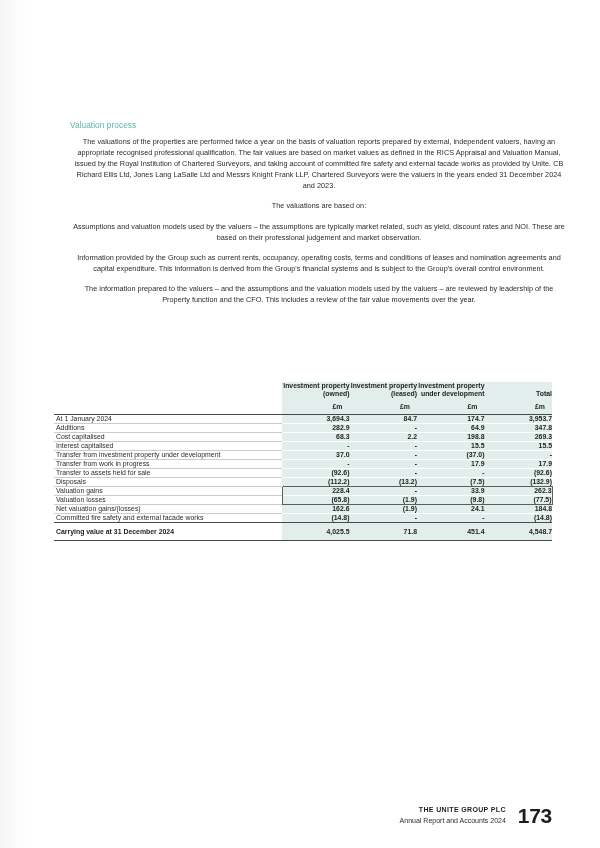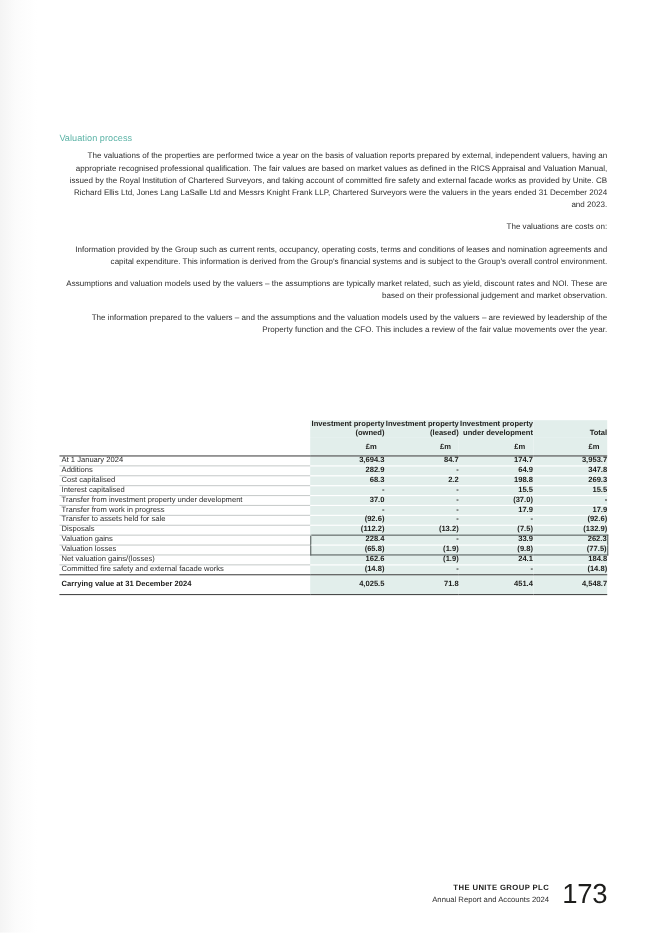--- a/index.html
+++ b/index.html
@@ -15,39 +15,39 @@
     position: relative;
     overflow: hidden;
   }
   .page {
     position: absolute;
     inset: 0;
     background: linear-gradient(to right, #f4f4f4 0px, #fbfbfb 14px, #ffffff 34px, #ffffff 100%);
   }
   .content {
     position: absolute;
-    left: 54px;
+    left: 70px;
     top: 120px;
     width: 498px;
   }
 
   h2.section-heading {
     font-size: 8.3px;
     font-weight: 400;
     color: #5bb3a6;
     margin: 0 0 6px 0;
     letter-spacing: 0.05px;
   }
 
   p.body-text {
     font-size: 7.3px;
     line-height: 11.1px;
     margin: 0 0 9px 0;
     color: #2b2b2b;
-    text-align: right;
+    text-align: center;
     letter-spacing: 0.01px;
   }
   p.body-text:last-of-type { margin-bottom: 0; }
 
   
   .table-wrap {
     position: absolute;
     left: 54px;
     top: 382px;
     width: 498px;
@@ -147,38 +147,38 @@
     color: #1d1d1b;
     display: block;
   }
   .footer-sub {
     font-size: 7px;
     font-weight: 400;
     color: #2b2b2b;
     display: block;
   }
   .page-number {
-    font-size: 25px;
-    font-weight: 400;
+    font-size: 21px;
+    font-weight: 700;
     color: #1d1d1b;
     line-height: 1;
     letter-spacing: -0.3px;
   }
 </style>
 </head>
 <body>
 
 <div class="page">
 
   <div class="content">
     <h2 class="section-heading">Valuation process</h2>
     <p class="body-text">The valuations of the properties are performed twice a year on the basis of valuation reports prepared by external, independent valuers, having an appropriate recognised professional qualification. The fair values are based on market values as defined in the RICS Appraisal and Valuation Manual, issued by the Royal Institution of Chartered Surveyors, and taking account of committed fire safety and external facade works as provided by Unite. CB Richard Ellis Ltd, Jones Lang LaSalle Ltd and Messrs Knight Frank LLP, Chartered Surveyors were the valuers in the years ended 31 December 2024 and 2023.</p>
-    <p class="body-text">The valuations are costs on:</p>
+    <p class="body-text">The valuations are based on:</p>
+    <p class="body-text">Assumptions and valuation models used by the valuers – the assumptions are typically market related, such as yield, discount rates and NOI. These are based on their professional judgement and market observation.</p>
     <p class="body-text">Information provided by the Group such as current rents, occupancy, operating costs, terms and conditions of leases and nomination agreements and capital expenditure. This information is derived from the Group's financial systems and is subject to the Group's overall control environment.</p>
-    <p class="body-text">Assumptions and valuation models used by the valuers – the assumptions are typically market related, such as yield, discount rates and NOI. These are based on their professional judgement and market observation.</p>
     <p class="body-text">The information prepared to the valuers – and the assumptions and the valuation models used by the valuers – are reviewed by leadership of the Property function and the CFO. This includes a review of the fair value movements over the year.</p>
   </div>
 
   <div class="table-wrap">
     <table class="fin">
       <colgroup>
         <col class="c-label">
           <col class="c-num">
           <col class="c-num">
           <col class="c-num">

